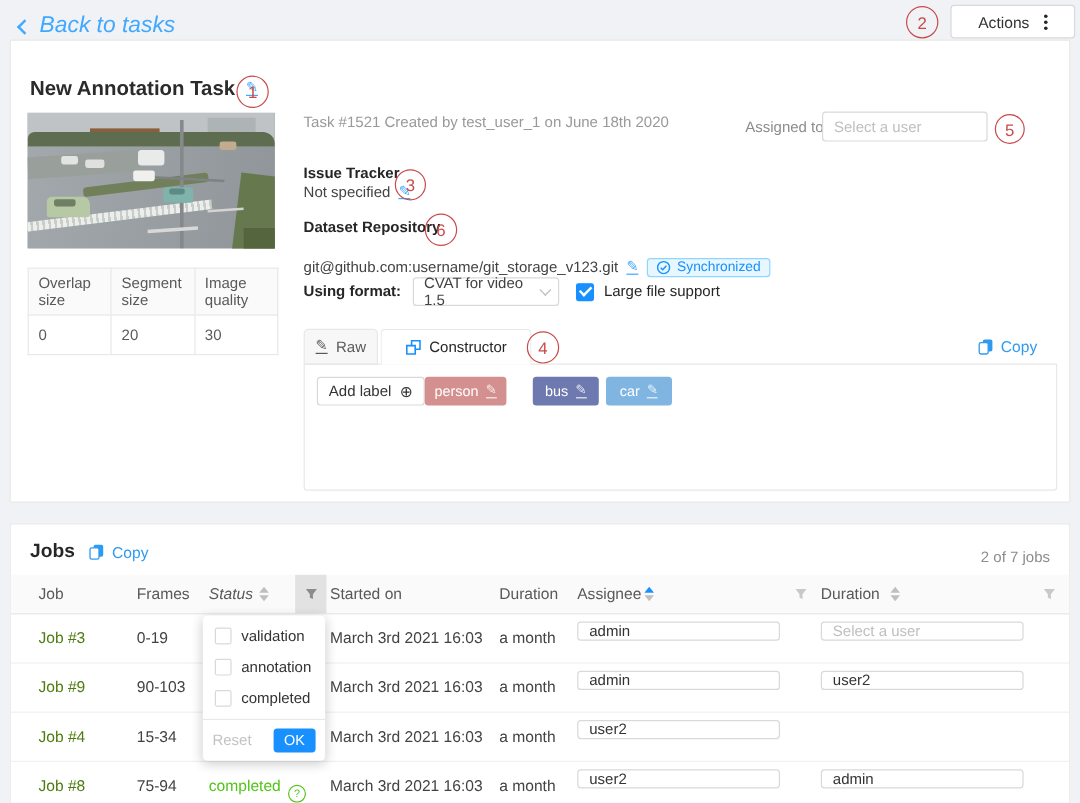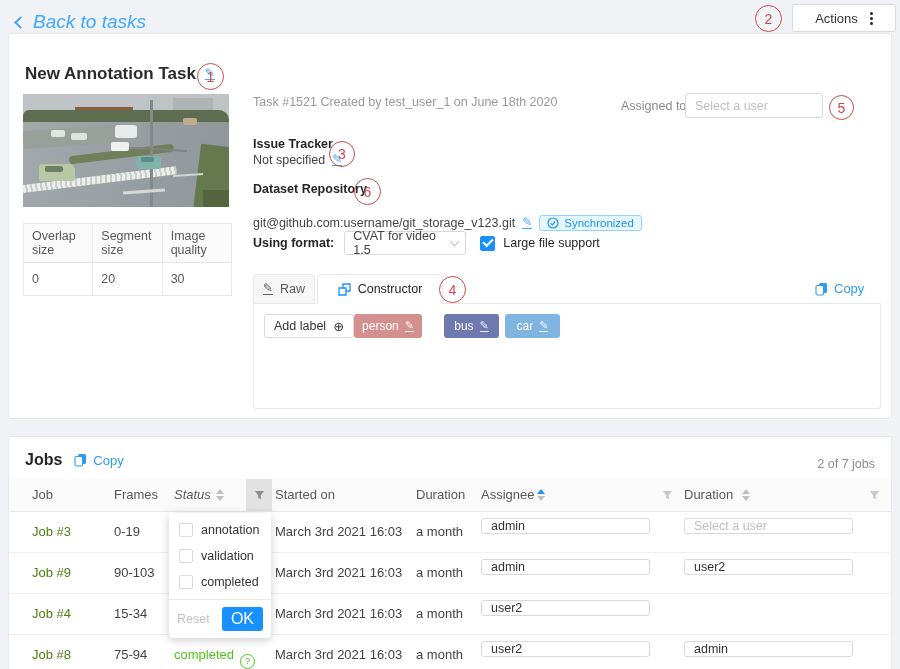--- a/index.html
+++ b/index.html
@@ -84,21 +84,21 @@
   .in-reviewer{left:675px;}
   .qcircle{display:inline-flex;width:13px;height:13px;border:1px solid #52c41a;border-radius:50%;color:#52c41a;
        font-size:9px;align-items:center;justify-content:center;margin-top:14px;}
 
   .filter-pop{position:absolute;left:160px;top:76px;width:102px;background:#fff;border-radius:4px;
        box-shadow:0 2px 10px rgba(0,0,0,.2);z-index:30;padding-top:4px;}
   .fitem{display:flex;align-items:center;gap:8px;padding:6px 6px 6px 10px;font-size:12.5px;color:#333;cursor:pointer;}
   .fitem .checkbox{width:14px;height:14px;}
   .ffooter{border-top:1px solid #e8e8e8;margin-top:4px;display:flex;justify-content:space-between;align-items:center;padding:7px 8px;}
   .reset-btn{color:#c3c3c3;font-size:12.5px;cursor:pointer;}
-  .ok-btn{background:#1890ff;color:#fff;font-size:16px;border:none;border-radius:3px;padding:3px 9px;cursor:pointer;
+  .ok-btn{background:#1890ff;color:#fff;font-size:12px;border:none;border-radius:3px;padding:3px 9px;cursor:pointer;
        font-family:"Liberation Sans",sans-serif;}
 
   .callout{position:absolute;border:1.6px solid #c94a4a;border-radius:50%;color:#c94a4a;display:flex;align-items:center;
        justify-content:center;font-size:14px;z-index:50;box-sizing:border-box;background:transparent;}
   .ic-svg{display:inline-flex;}
 </style>
 </head>
 <body>
 
 <div class="back-link">
@@ -320,25 +320,25 @@
     </span>
     <span class="cell c-started">March 3rd 2021 16:03</span>
     <span class="cell c-duration">a month</span>
     <input class="ant-input row-input in-assignee" value="user2" style="">
     <input class="ant-input row-input in-reviewer" value="admin" style="">
   </div>
 
   <div class="filter-pop">
     <div class="fitem">
       <span class="checkbox"></span>
-      <span>annotation</span>
+      <span>validation</span>
     </div>
     <div class="fitem">
       <span class="checkbox"></span>
-      <span>validation</span>
+      <span>annotation</span>
     </div>
     <div class="fitem">
       <span class="checkbox"></span>
       <span>completed</span>
     </div>
     <div class="ffooter">
       <span class="reset-btn">Reset</span>
       <button class="ok-btn">OK</button>
     </div>
   </div>

